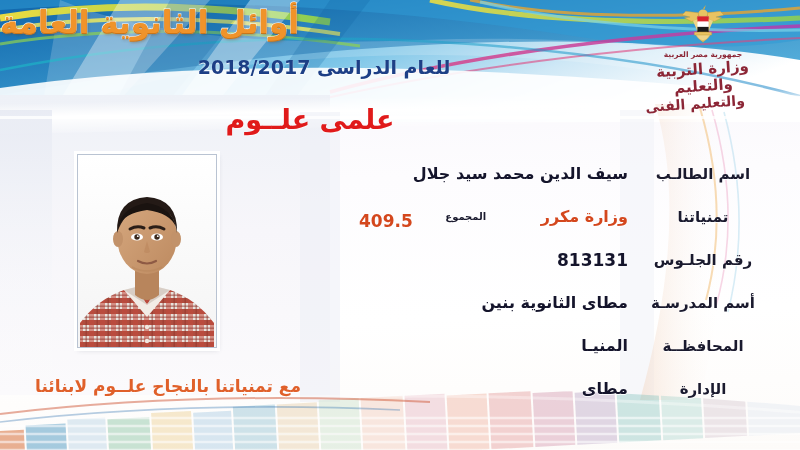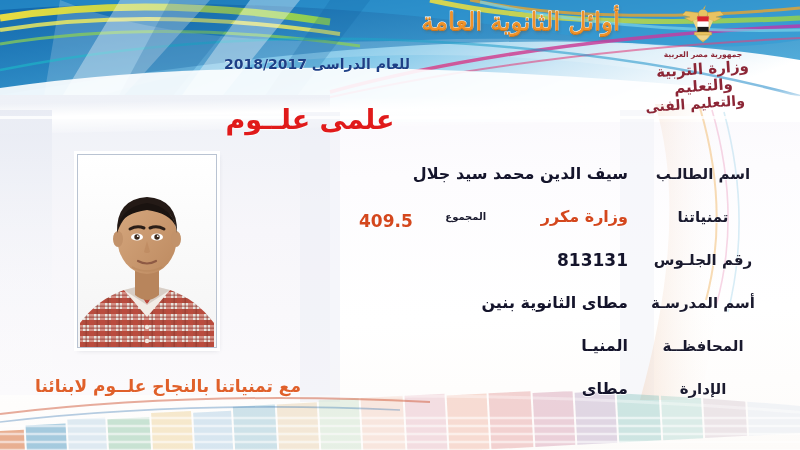--- a/index.html
+++ b/index.html
@@ -36,31 +36,31 @@
 
   
   .sweep{
     position:absolute;left:-40px;top:96px;width:900px;height:30px;
     background:linear-gradient(180deg,rgba(255,255,255,0) 0%,#ffffff 45%,rgba(255,255,255,.2) 100%);
     transform:rotate(-1.1deg);
   }
 
   
   .title-main{
-    position:absolute;top:2px;left:0;width:620px;text-align:right;
-    font-size:25px;font-weight:normal;line-height:40px;
+    position:absolute;top:2px;left:0;width:620px;text-align:left;
+    font-size:31px;font-weight:bold;line-height:40px;
     color:#f0932a;
     -webkit-text-stroke:1.1px #ffffff;
     paint-order:stroke fill;
     text-shadow:0 1px 0 #c9751a, 1px 2px 3px rgba(120,60,0,.35);
     letter-spacing:0px;
   }
   .title-year{
-    position:absolute;top:56px;left:7px;width:620px;text-align:center;
-    font-size:14px;font-weight:bold;color:#1d3f86;
+    position:absolute;top:56px;left:14px;width:620px;text-align:center;
+    font-size:19px;font-weight:bold;color:#1d3f86;
     text-shadow:0 1px 1px rgba(255,255,255,.9);
   }
   .title-section{
     position:absolute;top:104px;left:0;width:620px;text-align:center;
     font-size:27px;font-weight:bold;color:#e01a1a;
     letter-spacing:1px;
     text-shadow:0 1px 1px rgba(255,255,255,.8);
   }
 
   

